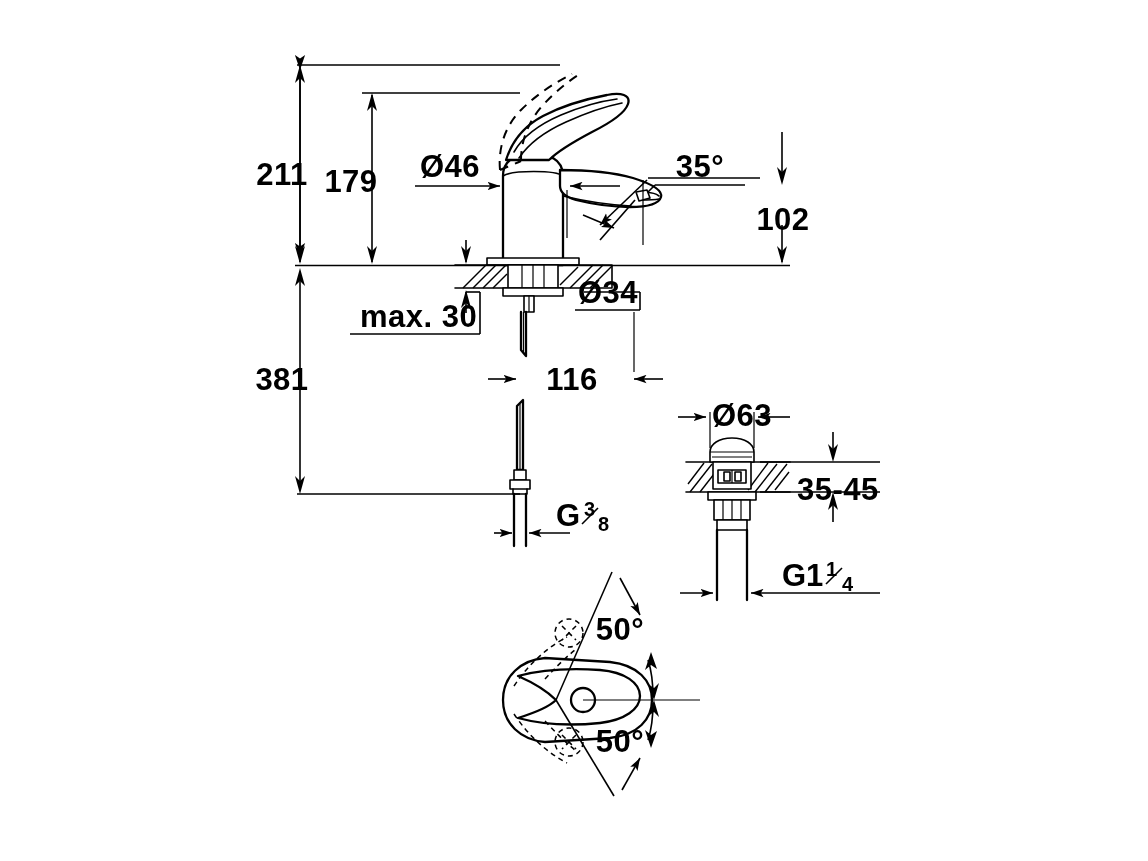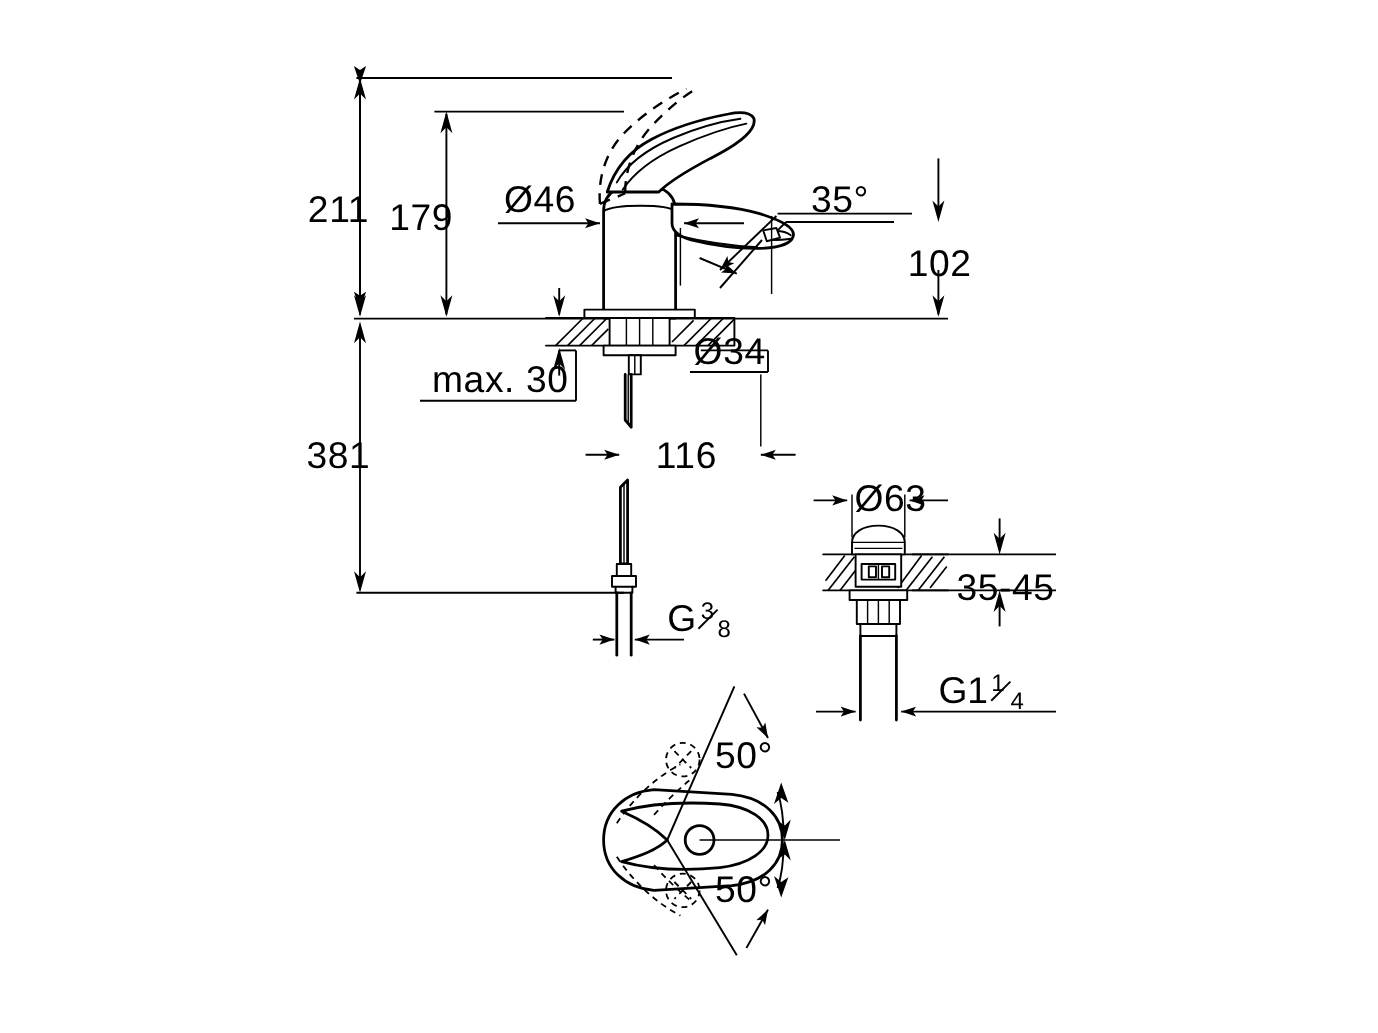--- a/index.html
+++ b/index.html
@@ -12,20 +12,21 @@
     width: 1148px;
     height: 861px;
     font-family: "Liberation Sans", sans-serif;
     overflow: hidden;
   }
   #sheet {
     position: relative;
     width: 1148px;
     height: 684px;
     background: #ffffff;
+    font-weight: bold;
   }
   svg#drawing {
     position: absolute;
     top: 0;
     left: 0;
     width: 1148px;
     height: 861px;
     display: block;
   }
   .ln   { stroke: #000000; stroke-width: 1.6; fill: none; stroke-linecap: butt; }

